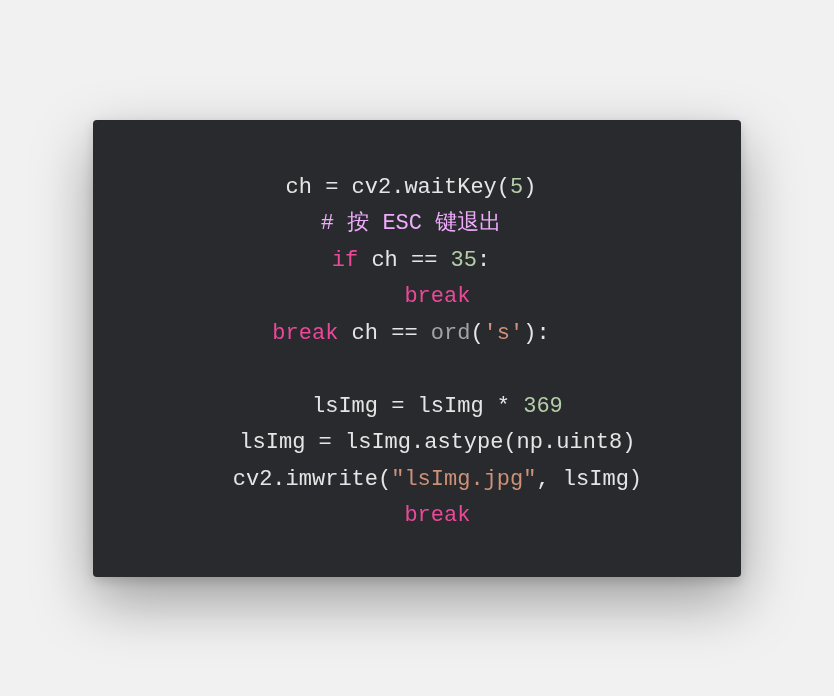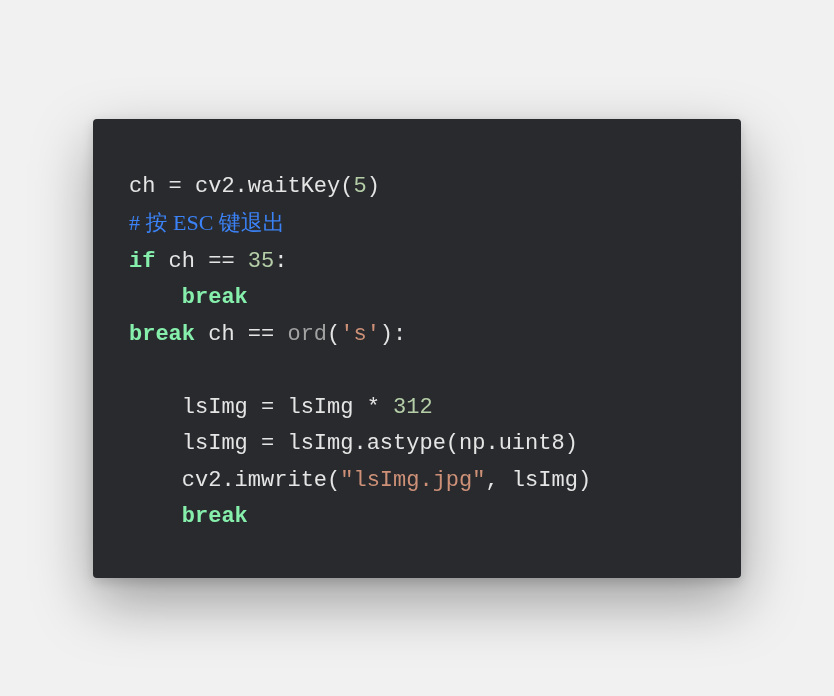--- a/index.html
+++ b/index.html
@@ -17,45 +17,46 @@
     align-items: center;
     justify-content: center;
   }
   .code-card {
     width: 648px;
     background: #282a2e;
     border-radius: 4px;
     padding: 50px 48px 42px 36px;
     box-shadow: 0 24px 60px rgba(0,0,0,0.35), 0 4px 12px rgba(0,0,0,0.15);
     box-sizing: border-box;
+    text-align: center;
   }
   pre.code {
     margin: 0;
     font-size: 22px;
     line-height: 36.5px;
     white-space: pre;
     color: #e5e5e5;
     font-family: inherit;
   }
   .tok-default { color: #e5e5e5; }
-  .tok-comment { color: #3b82f6; font-family: Liberation Serif, serif; }
-  .tok-keyword { color: #86efac; font-weight: bold; }
+  .tok-comment { color: #f0abfc; }
+  .tok-keyword { color: #ec4899; }
   .tok-number  { color: #b5cea8; }
   .tok-string  { color: #ce9178; }
   .tok-builtin { color: #a3a3a3; }
 </style>
 </head>
 <body>
 
 <div class="stage">
   <div class="code-card">
     <pre class="code" id="code-pre"><span class="tok-default">ch = cv2.waitKey(</span><span class="tok-number">5</span><span class="tok-default">)
 </span><span class="tok-comment"># 按 ESC 键退出</span><span class="tok-default">
 </span><span class="tok-keyword">if</span><span class="tok-default"> ch == </span><span class="tok-number">35</span><span class="tok-default">:
     </span><span class="tok-keyword">break</span><span class="tok-default">
 </span><span class="tok-keyword">break</span><span class="tok-default"> ch == </span><span class="tok-builtin">ord</span><span class="tok-default">(</span><span class="tok-string">'s'</span><span class="tok-default">):
     </span><span class="tok-default">
-    lsImg = lsImg * </span><span class="tok-number">312</span><span class="tok-default">
+    lsImg = lsImg * </span><span class="tok-number">369</span><span class="tok-default">
     lsImg = lsImg.astype(np.uint8)
     cv2.imwrite(</span><span class="tok-string">"lsImg.jpg"</span><span class="tok-default">, lsImg)
     </span><span class="tok-keyword">break</span></pre>
   </div>
 </div>
 
 </body></html>

